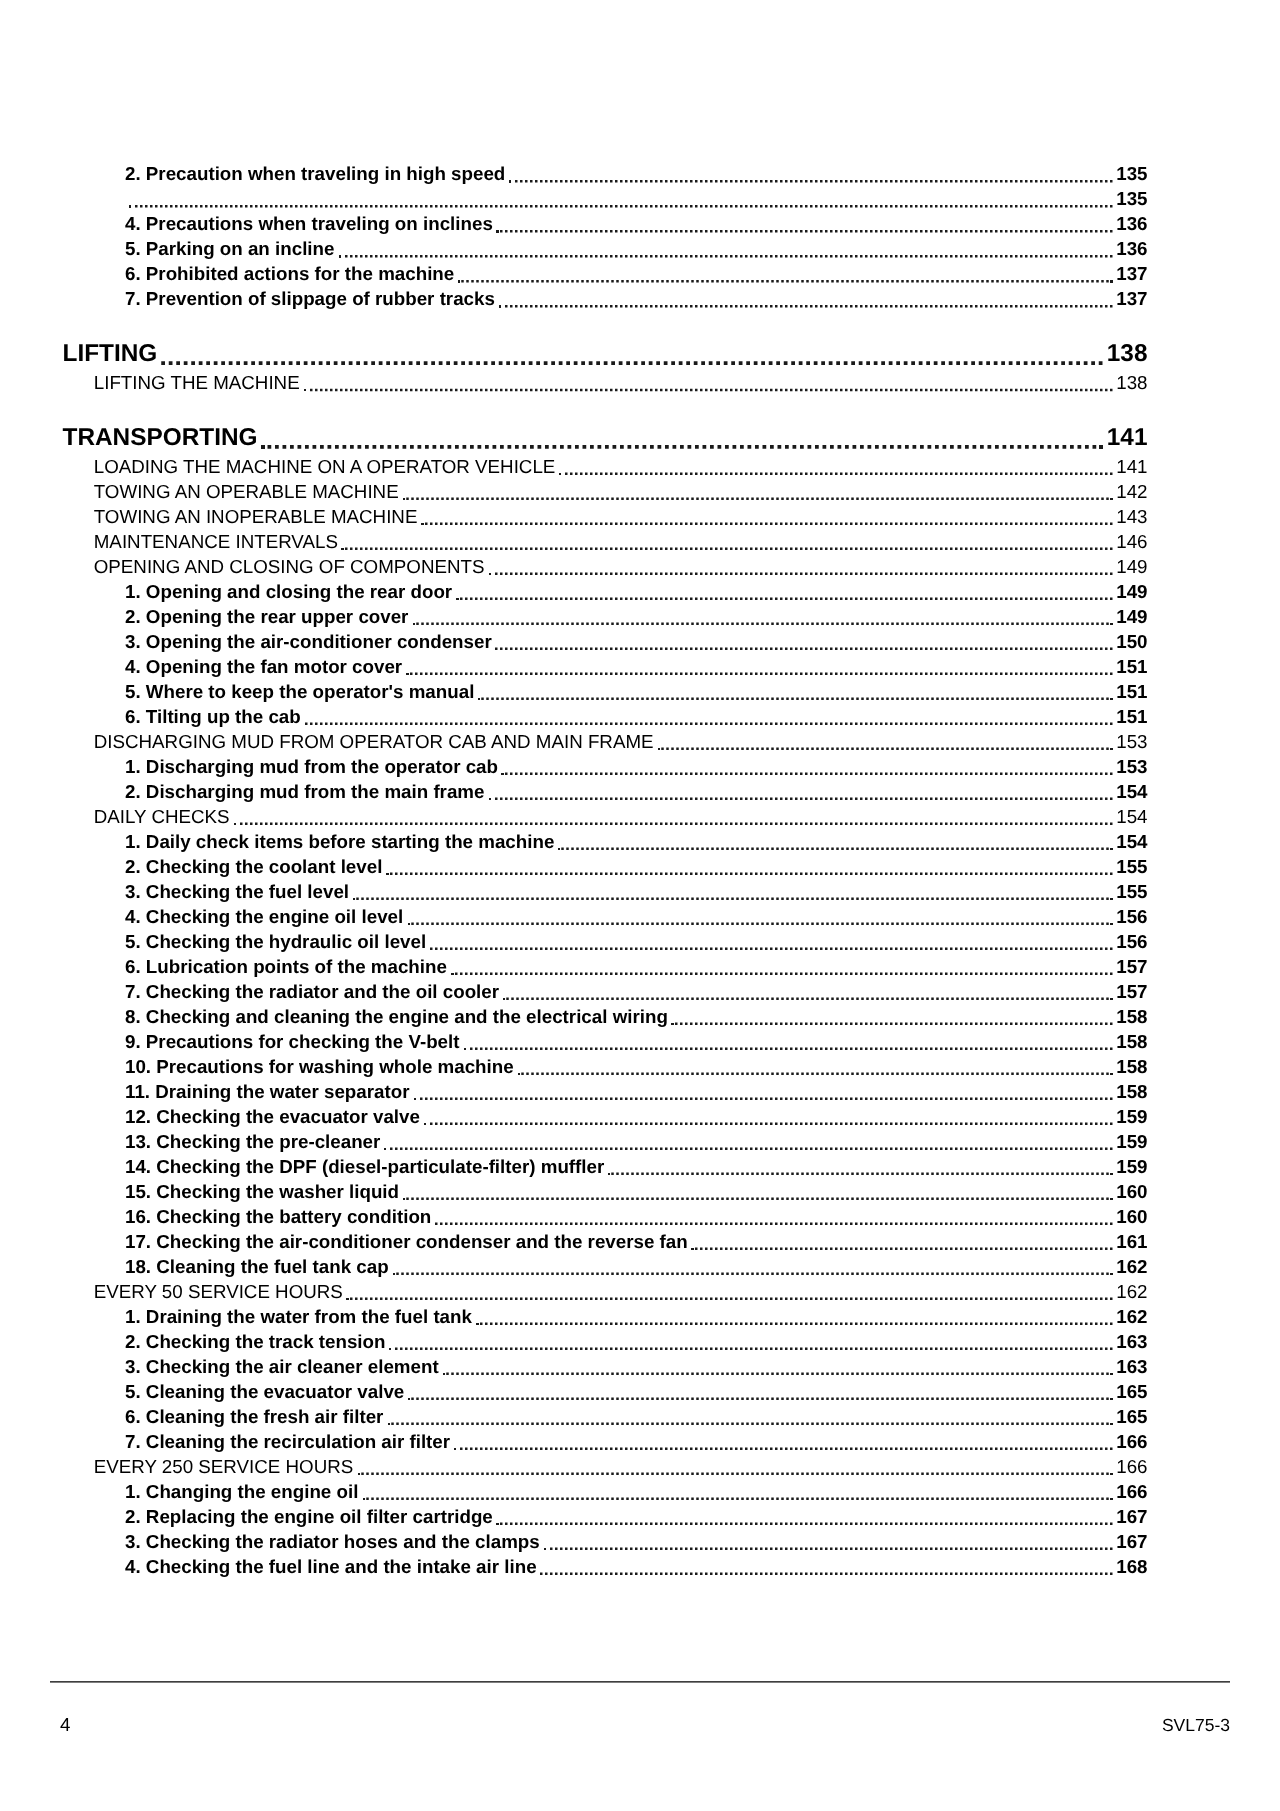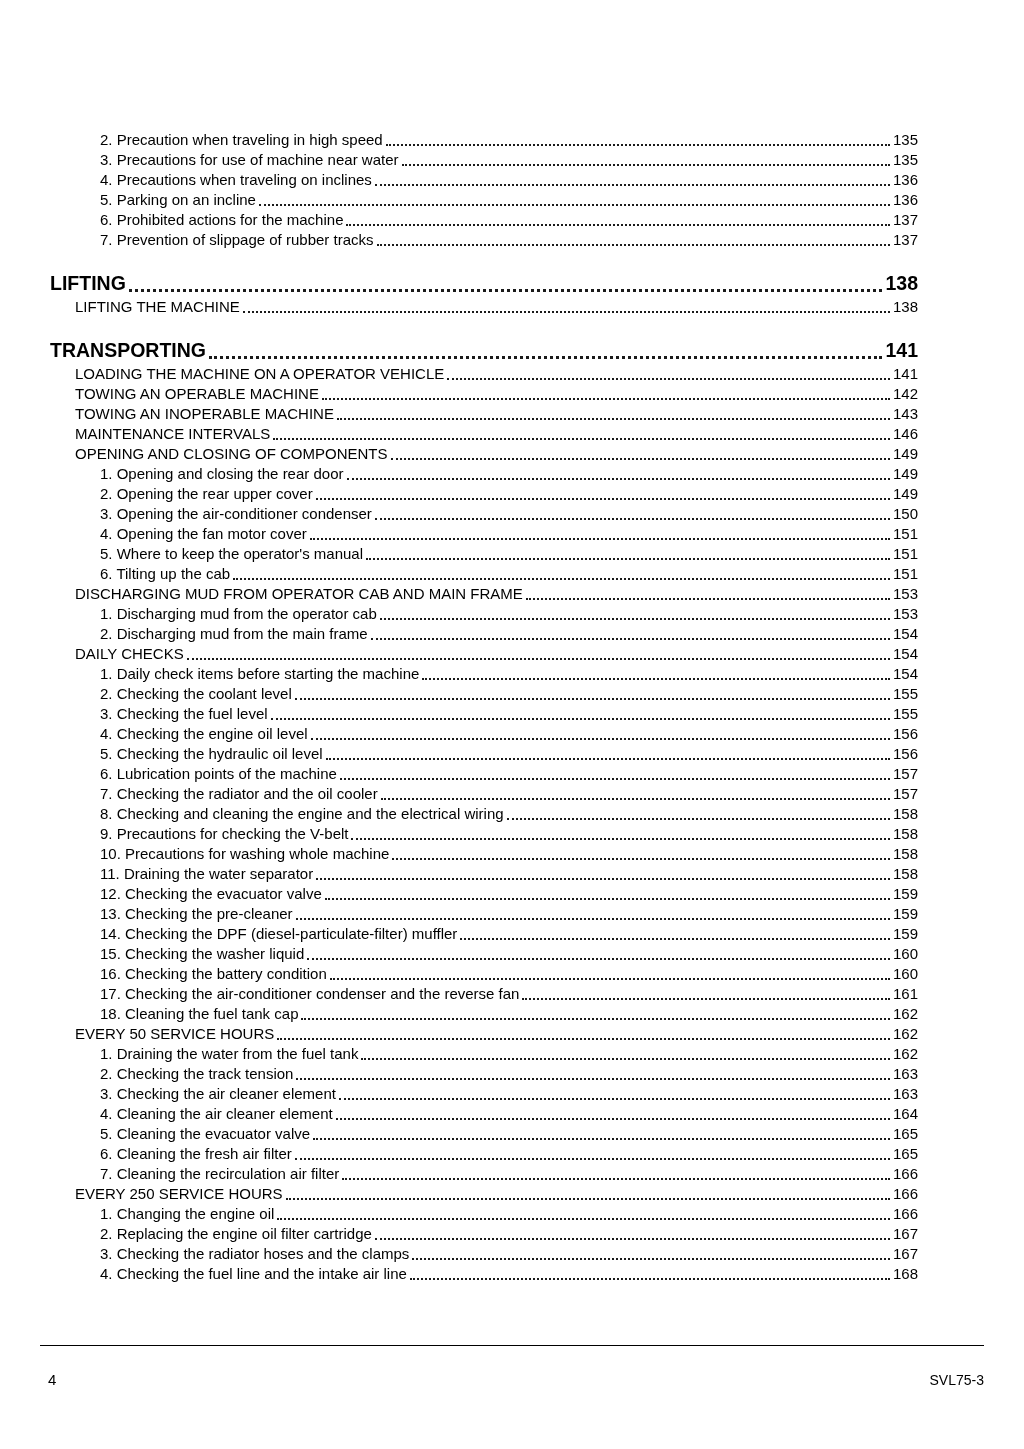--- a/index.html
+++ b/index.html
@@ -26,21 +26,21 @@
   }
   .toc-title { white-space: nowrap; }
   .toc-page  { white-space: nowrap; }
   .toc-dots {
     flex: 1 1 auto;
     min-width: 16px;
     border-bottom: 2px dotted #1a1a1a;
     margin: 0 3px 4px 3px;
   }
   .level-2 { padding-left: 25px; }
-  .level-3 { padding-left: 50px; }
+  .level-3 { padding-left: 50px; font-weight: bold; }
   .level-1 {
     font-weight: bold;
     font-size: 19.5px;
     line-height: 27px;
     margin-top: 20px;
   }
   .level-1 .toc-dots {
     border-bottom-width: 3px;
     margin-bottom: 5px;
   }
@@ -61,21 +61,20 @@
 </head>
 <body>
 
 <main class="toc">
     <div class="toc-entry level-3">
       <span class="toc-title">2. Precaution when traveling in high speed</span>
       <span class="toc-dots"></span>
       <span class="toc-page">135</span>
     </div>
     <div class="toc-entry level-3">
-      <span class="toc-title">3. Precautions for use of machine near water</span>
       <span class="toc-dots"></span>
       <span class="toc-page">135</span>
     </div>
     <div class="toc-entry level-3">
       <span class="toc-title">4. Precautions when traveling on inclines</span>
       <span class="toc-dots"></span>
       <span class="toc-page">136</span>
     </div>
     <div class="toc-entry level-3">
       <span class="toc-title">5. Parking on an incline</span>
@@ -284,25 +283,20 @@
     </div>
     <div class="toc-entry level-3">
       <span class="toc-title">2. Checking the track tension</span>
       <span class="toc-dots"></span>
       <span class="toc-page">163</span>
     </div>
     <div class="toc-entry level-3">
       <span class="toc-title">3. Checking the air cleaner element</span>
       <span class="toc-dots"></span>
       <span class="toc-page">163</span>
-    </div>
-    <div class="toc-entry level-3">
-      <span class="toc-title">4. Cleaning the air cleaner element</span>
-      <span class="toc-dots"></span>
-      <span class="toc-page">164</span>
     </div>
     <div class="toc-entry level-3">
       <span class="toc-title">5. Cleaning the evacuator valve</span>
       <span class="toc-dots"></span>
       <span class="toc-page">165</span>
     </div>
     <div class="toc-entry level-3">
       <span class="toc-title">6. Cleaning the fresh air filter</span>
       <span class="toc-dots"></span>
       <span class="toc-page">165</span>

